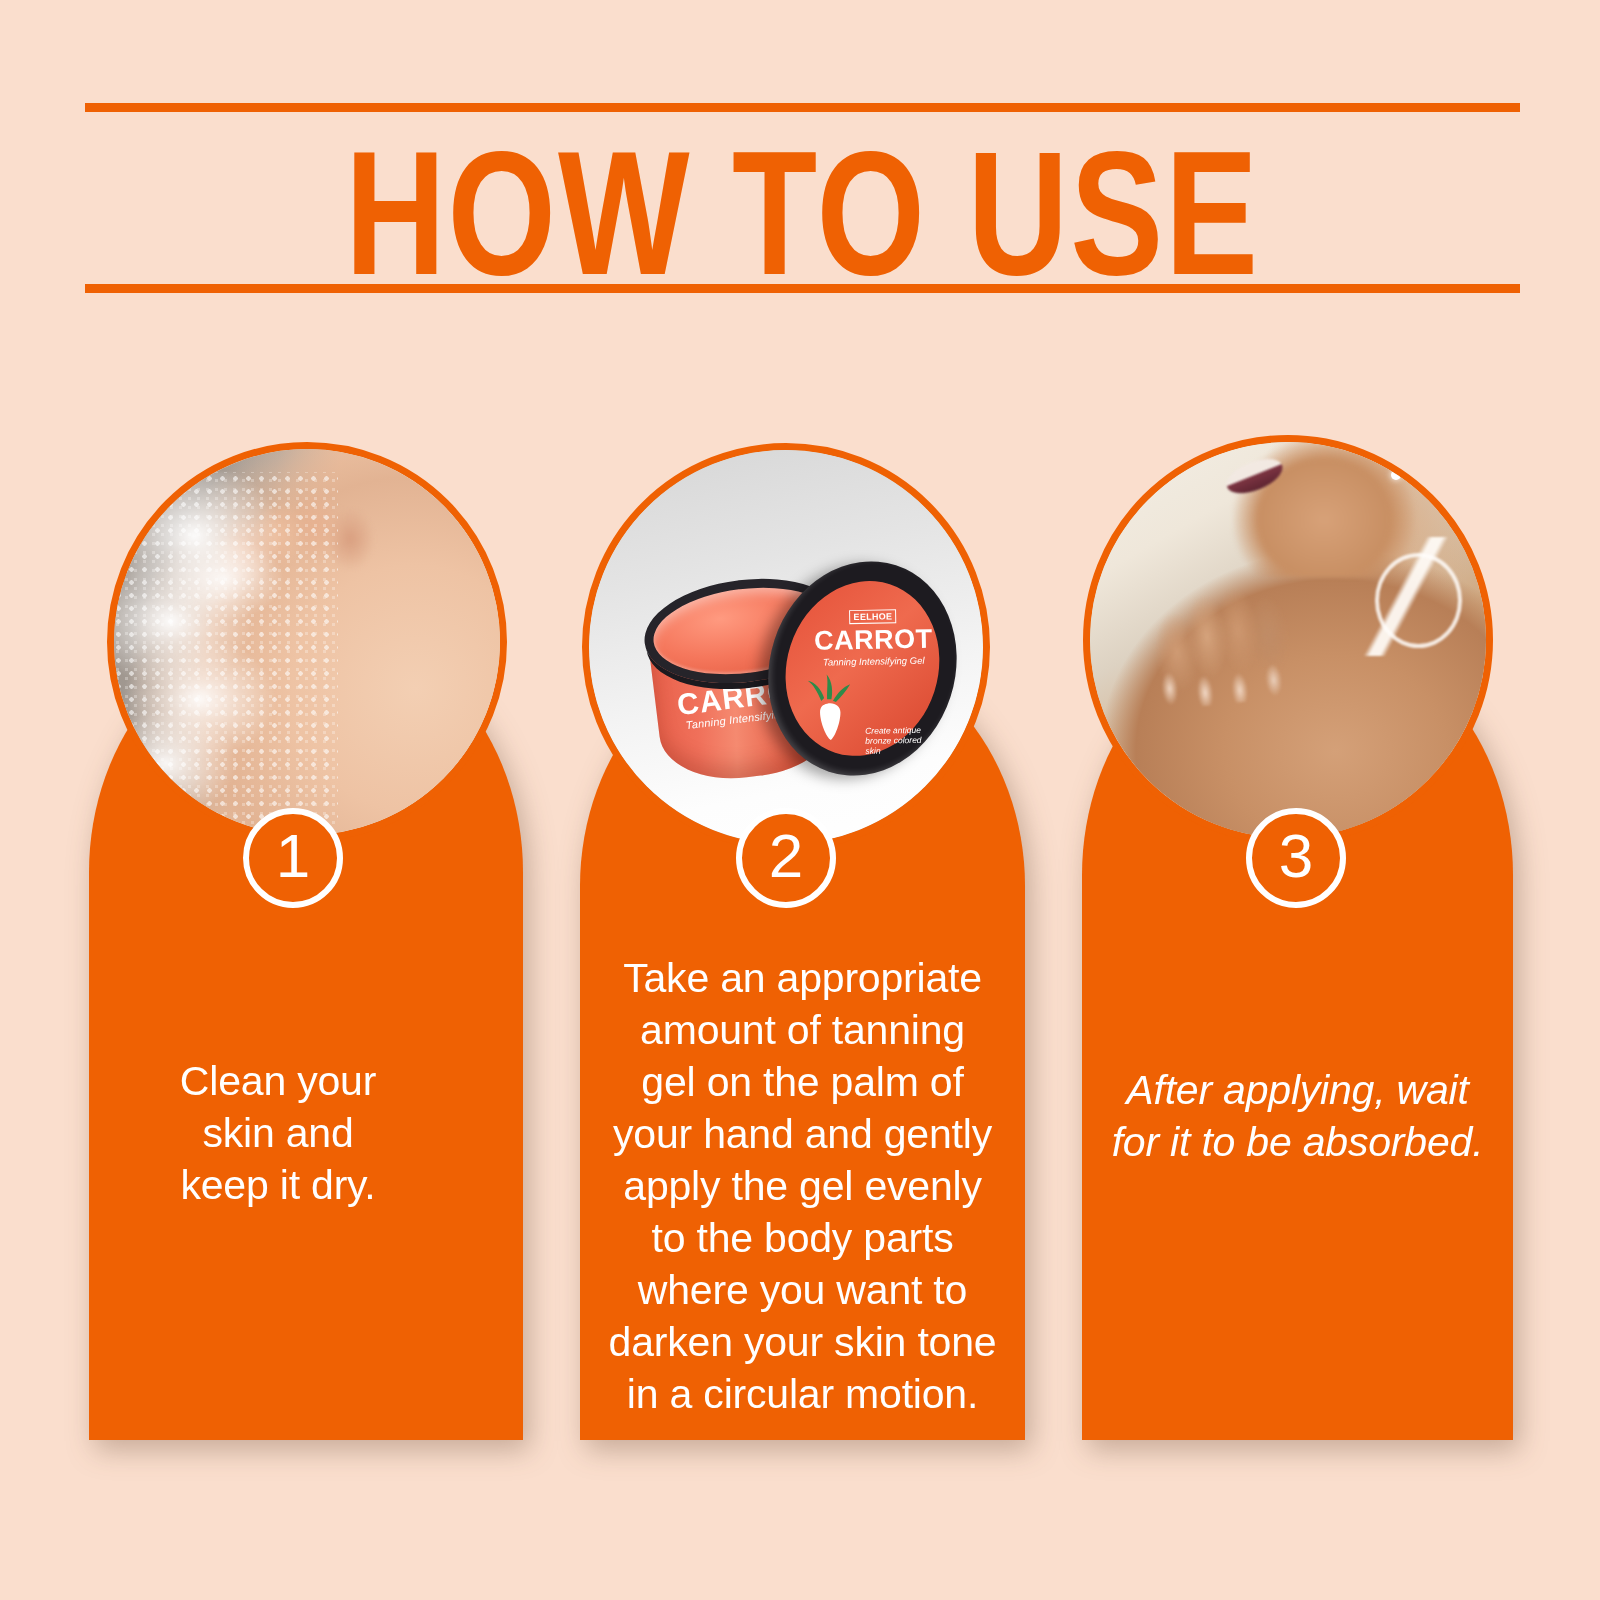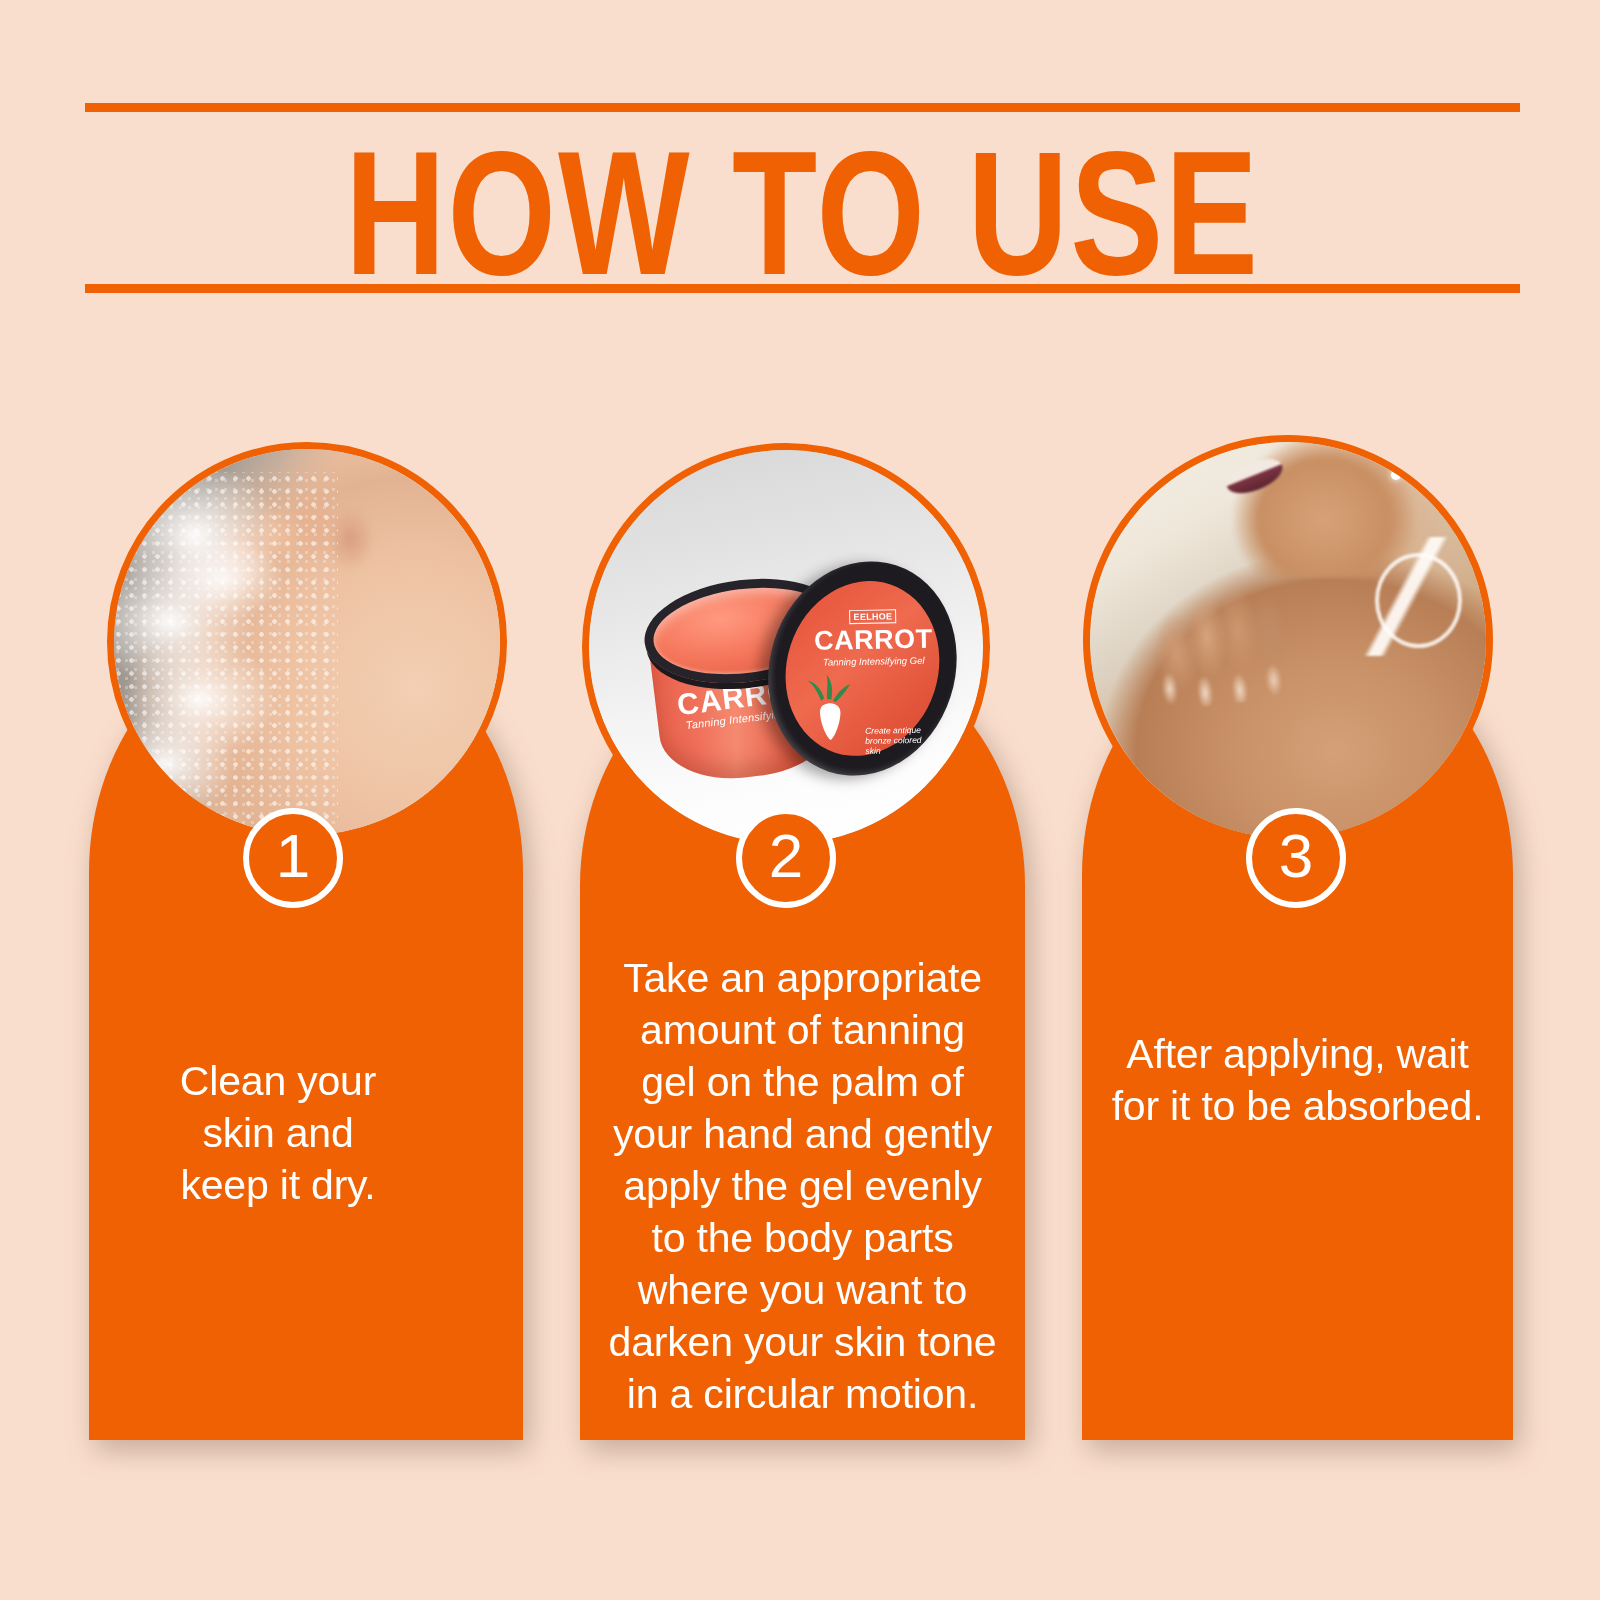--- a/index.html
+++ b/index.html
@@ -245,21 +245,21 @@
     position: absolute;
     left: 14%; bottom: 2%; width: 48%; height: 46%;
     transform: rotate(-19deg);
   }
 
   
   #card-3 { left: 1082px; top: 625px; width: 431px; height: 815px; }
   #card-3 .card-shape { --capr: 250px; }
   #photo-3 { left: 1083px; top: 435px; width: 410px; height: 410px; }
   #badge-3 { left: 1246px; top: 808px; }
-  #text-3 { left: 1072px; top: 1028px; width: 451px; }
+  #text-3 { left: 1072px; top: 1064px; width: 451px; font-style: italic; }
 
   .ph3-bg {
     position: absolute; inset: 0;
     background:
       radial-gradient(ellipse 70% 60% at 62% 78%, #d4a078 0%, #c89066 40%, #b87f57 72%, rgba(184,127,87,0) 85%),
       radial-gradient(ellipse 40% 45% at 70% 18%, #d9a67c 0%, rgba(217,166,124,0) 72%),
       linear-gradient(150deg, #f3efe6 0%, #efe7da 22%, #ddd2c2 38%, #cfa77f 62%, #c08f63 100%);
   }
   .ph3-face {
     position: absolute;

